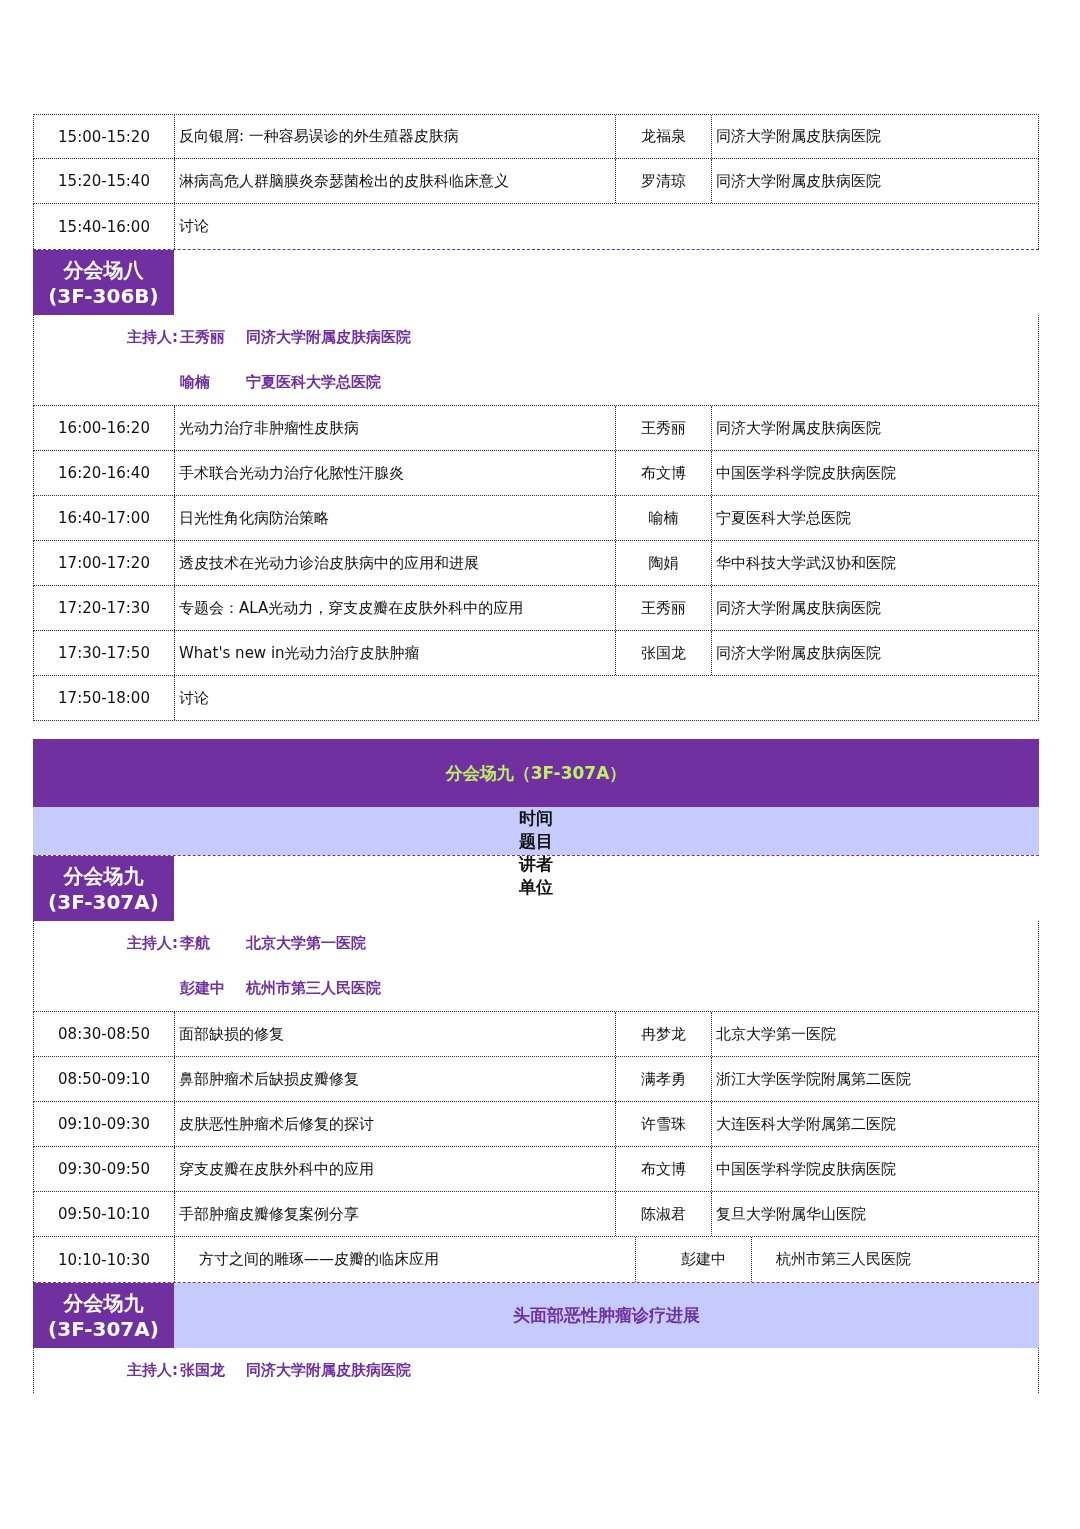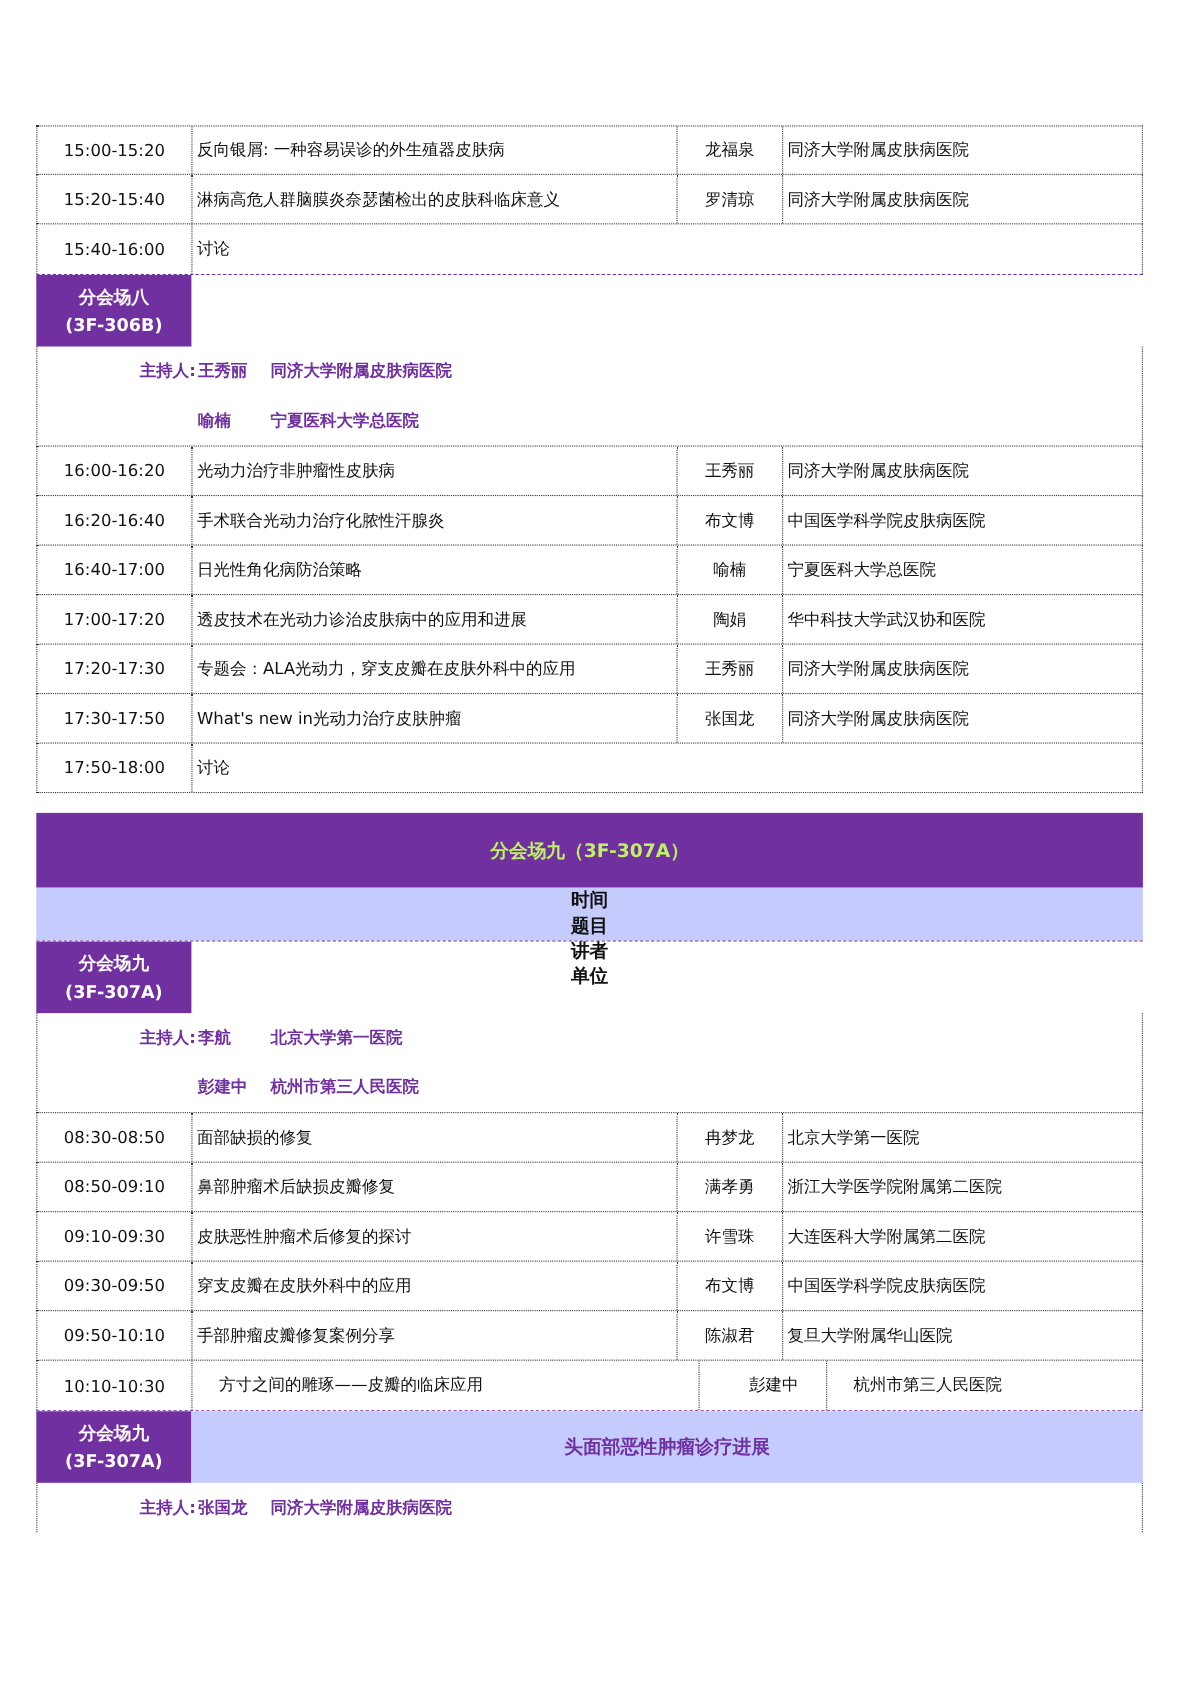--- a/index.html
+++ b/index.html
@@ -8,21 +8,21 @@
     .row { position: relative; display: flex; border-left: 1px dotted #333; border-right: 1px dotted #333; border-bottom: 1px dotted #333; box-sizing: border-box; }
     .row.first { border-top: 1px dotted #333; }
     .cell { box-sizing: border-box; display: flex; align-items: center; font-size: 15px; }
     .c-time { width: 141px; justify-content: center; border-right: 1px dotted #333; }
     .c-topic { width: 441px; padding-left: 4px; border-right: 1px dotted #333; }
     .c-spk { width: 96px; justify-content: center; border-right: 1px dotted #333; }
     .c-unit { flex: 1; padding-left: 4px; }
     .c-wide { flex: 1; padding-left: 4px; }
     .r45 { height: 45px; }
     .session { display: flex; height: 66px; border-top: 1px dashed #7030a0; box-sizing: border-box; }
-    .session .tag { width: 141px; background: #7030a0; color: #fff; font-weight: bold; font-size: 16px; display: flex; flex-direction: column; align-items: center; justify-content: center; line-height: 26px; }
+    .session .tag { width: 141px; background: #7030a0; color: #fff; font-weight: bold; font-size: 20px; display: flex; flex-direction: column; align-items: center; justify-content: center; line-height: 26px; }
     .session .title { flex: 1; background: #c5cbfd; color: #7030a0; font-weight: bold; font-size: 17px; display: flex; align-items: center; justify-content: center; }
     .hosts { position: relative; border-left: 1px dotted #333; border-right: 1px dotted #333; border-bottom: 1px dotted #333; box-sizing: border-box; color: #7030a0; font-weight: bold; font-size: 15px; }
     .hline { height: 45px; display: flex; align-items: center; }
     .hlabel { width: 144px; text-align: right; }
     .hname { width: 66px; padding-left: 2px; }
     .hunit { }
     .banner { height: 68px; background: #7030a0; color: #bef264; font-weight: bold; font-size: 17px; display: flex; align-items: center; justify-content: center; }
     .colhead { height: 48px; background: #c5cbfd; display: flex; align-items: center; font-weight: bold; font-size: 17px; color: #111; flex-direction: column; }
     .colhead span { display: block; text-align: center; }
   </style>

